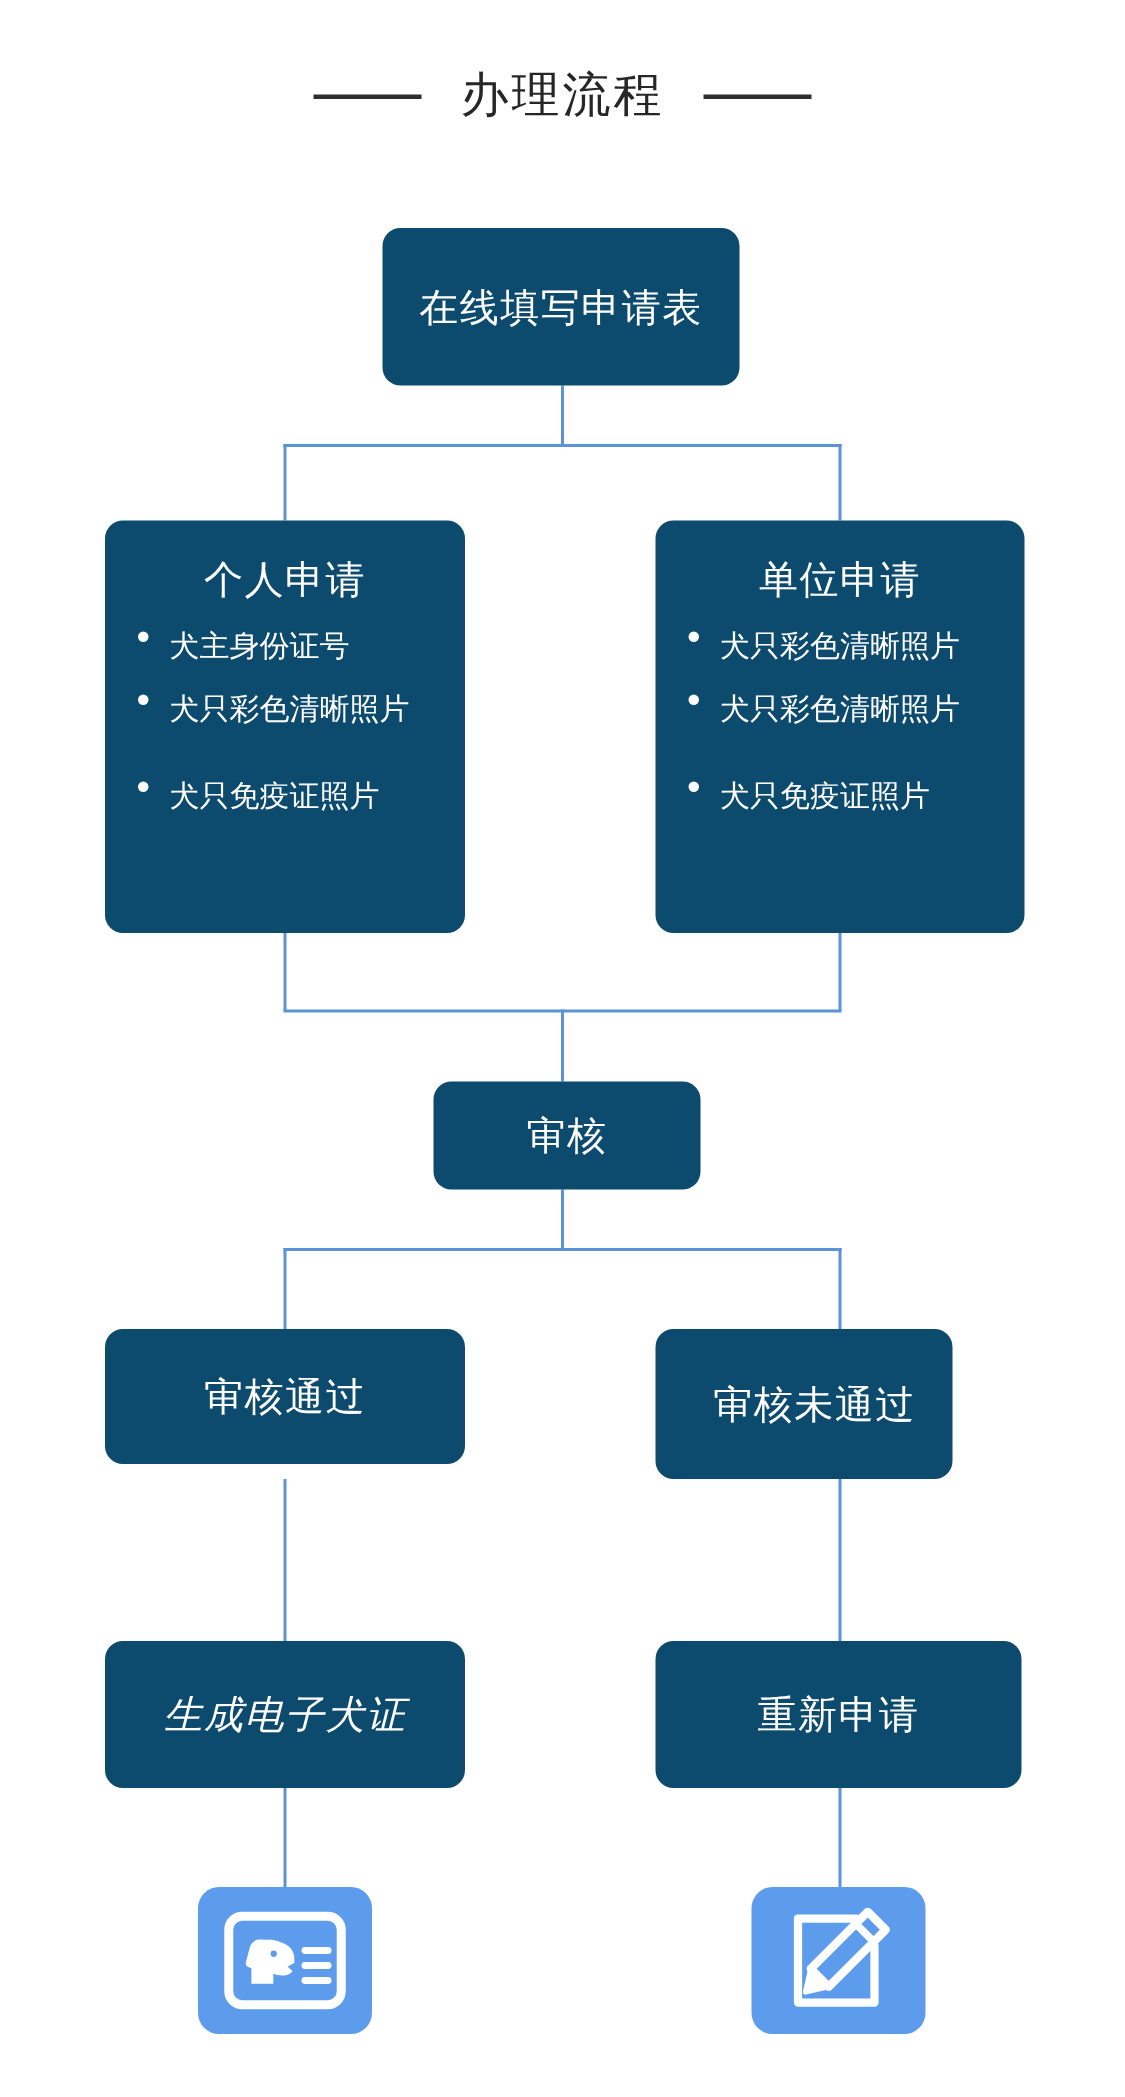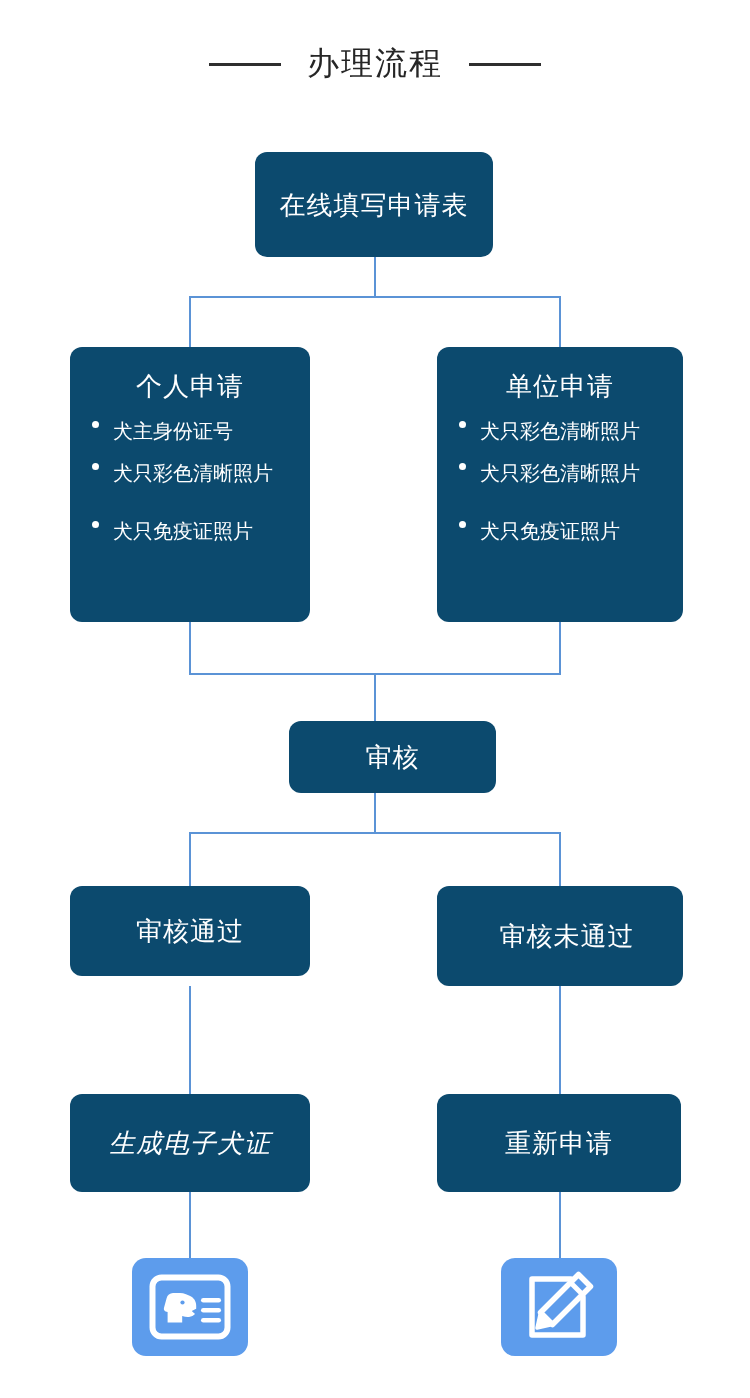--- a/index.html
+++ b/index.html
@@ -185,29 +185,29 @@
         <span class="bullet-dot"></span>
         <span>犬只彩色清晰照片</span>
       </li>
       <li>
         <span class="bullet-dot"></span>
         <span>犬只免疫证照片</span>
       </li>
     </ul>
   </div>
 
-  <div class="node" style="left:289px; top:721px; width:207px; height:72px;">
+  <div class="node" style="left:289px; top:721px; width:178px; height:72px;">
     <span class="node-label">审核</span>
   </div>
 
   <div class="node" style="left:70px; top:886px; width:240px; height:90px;">
     <span class="node-label">审核通过</span>
   </div>
 
-  <div class="node" style="left:437px; top:886px; width:246px; height:100px;padding-left:14px;">
+  <div class="node" style="left:437px; top:886px; width:198px; height:100px;padding-left:14px;">
     <span class="node-label">审核未通过</span>
   </div>
 
   <div class="node" style="left:70px; top:1094px; width:240px; height:98px;font-style:italic;">
     <span class="node-label">生成电子犬证</span>
   </div>
 
   <div class="node" style="left:437px; top:1094px; width:244px; height:98px;">
     <span class="node-label">重新申请</span>
   </div>

